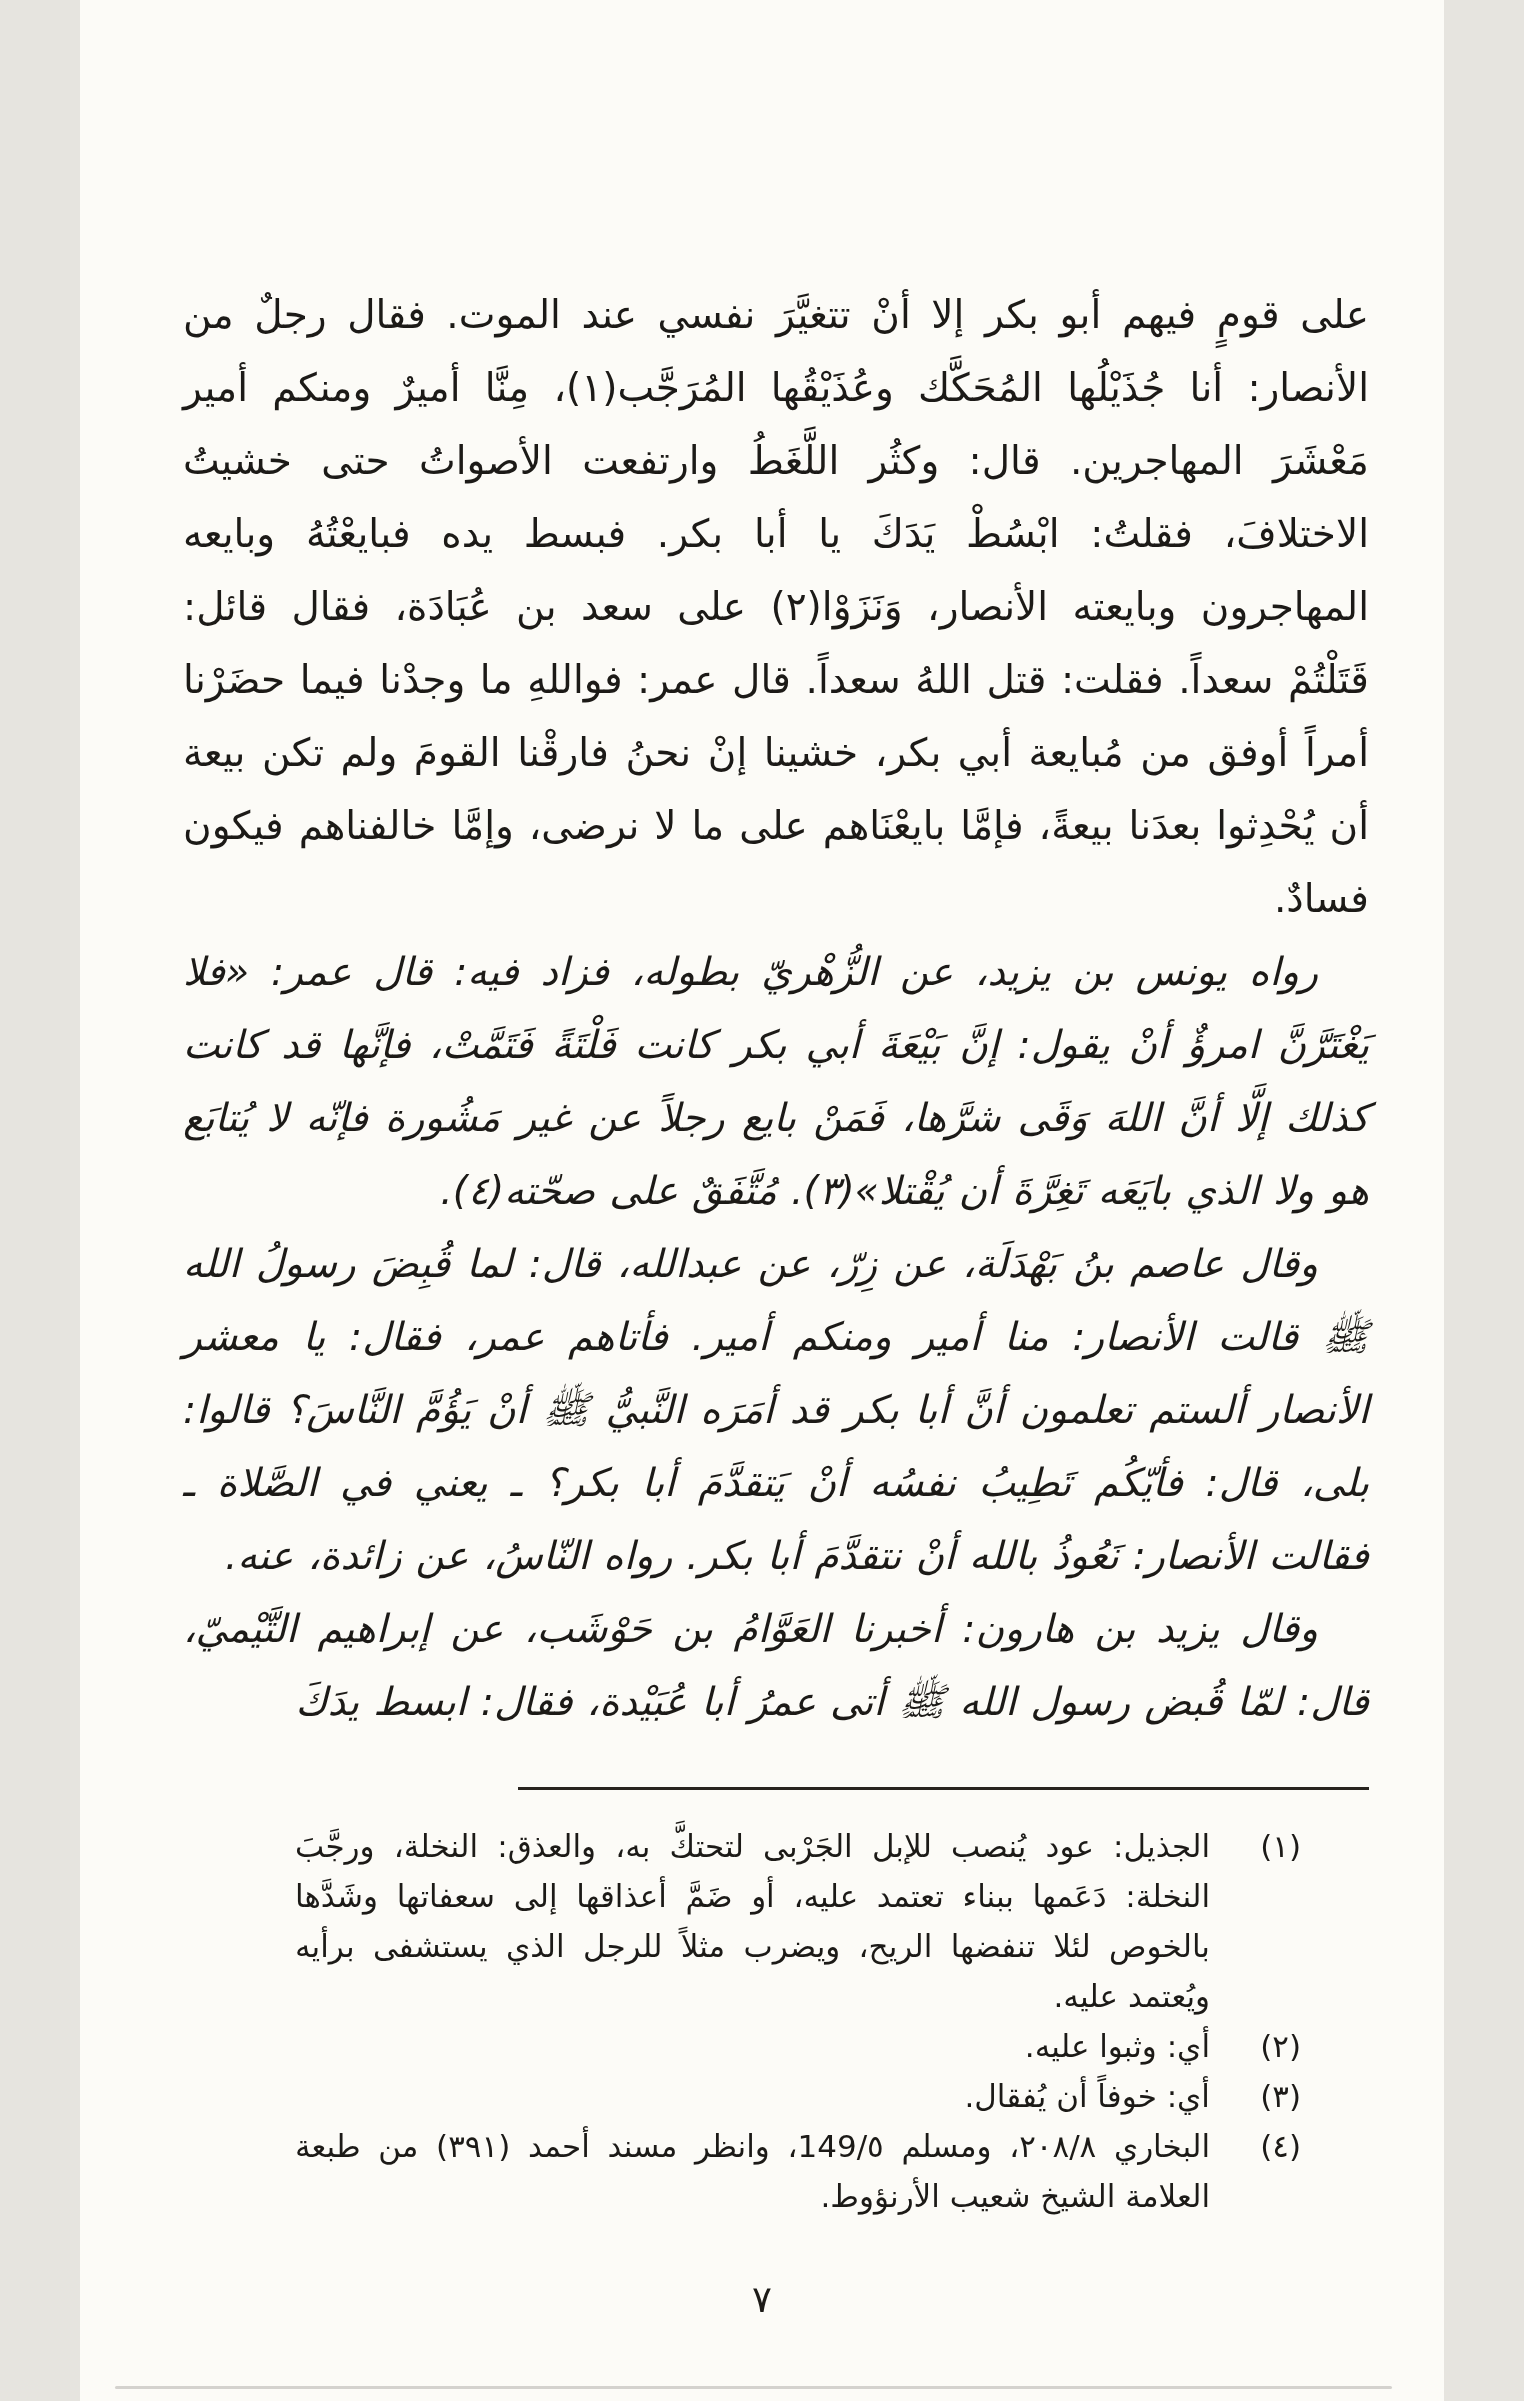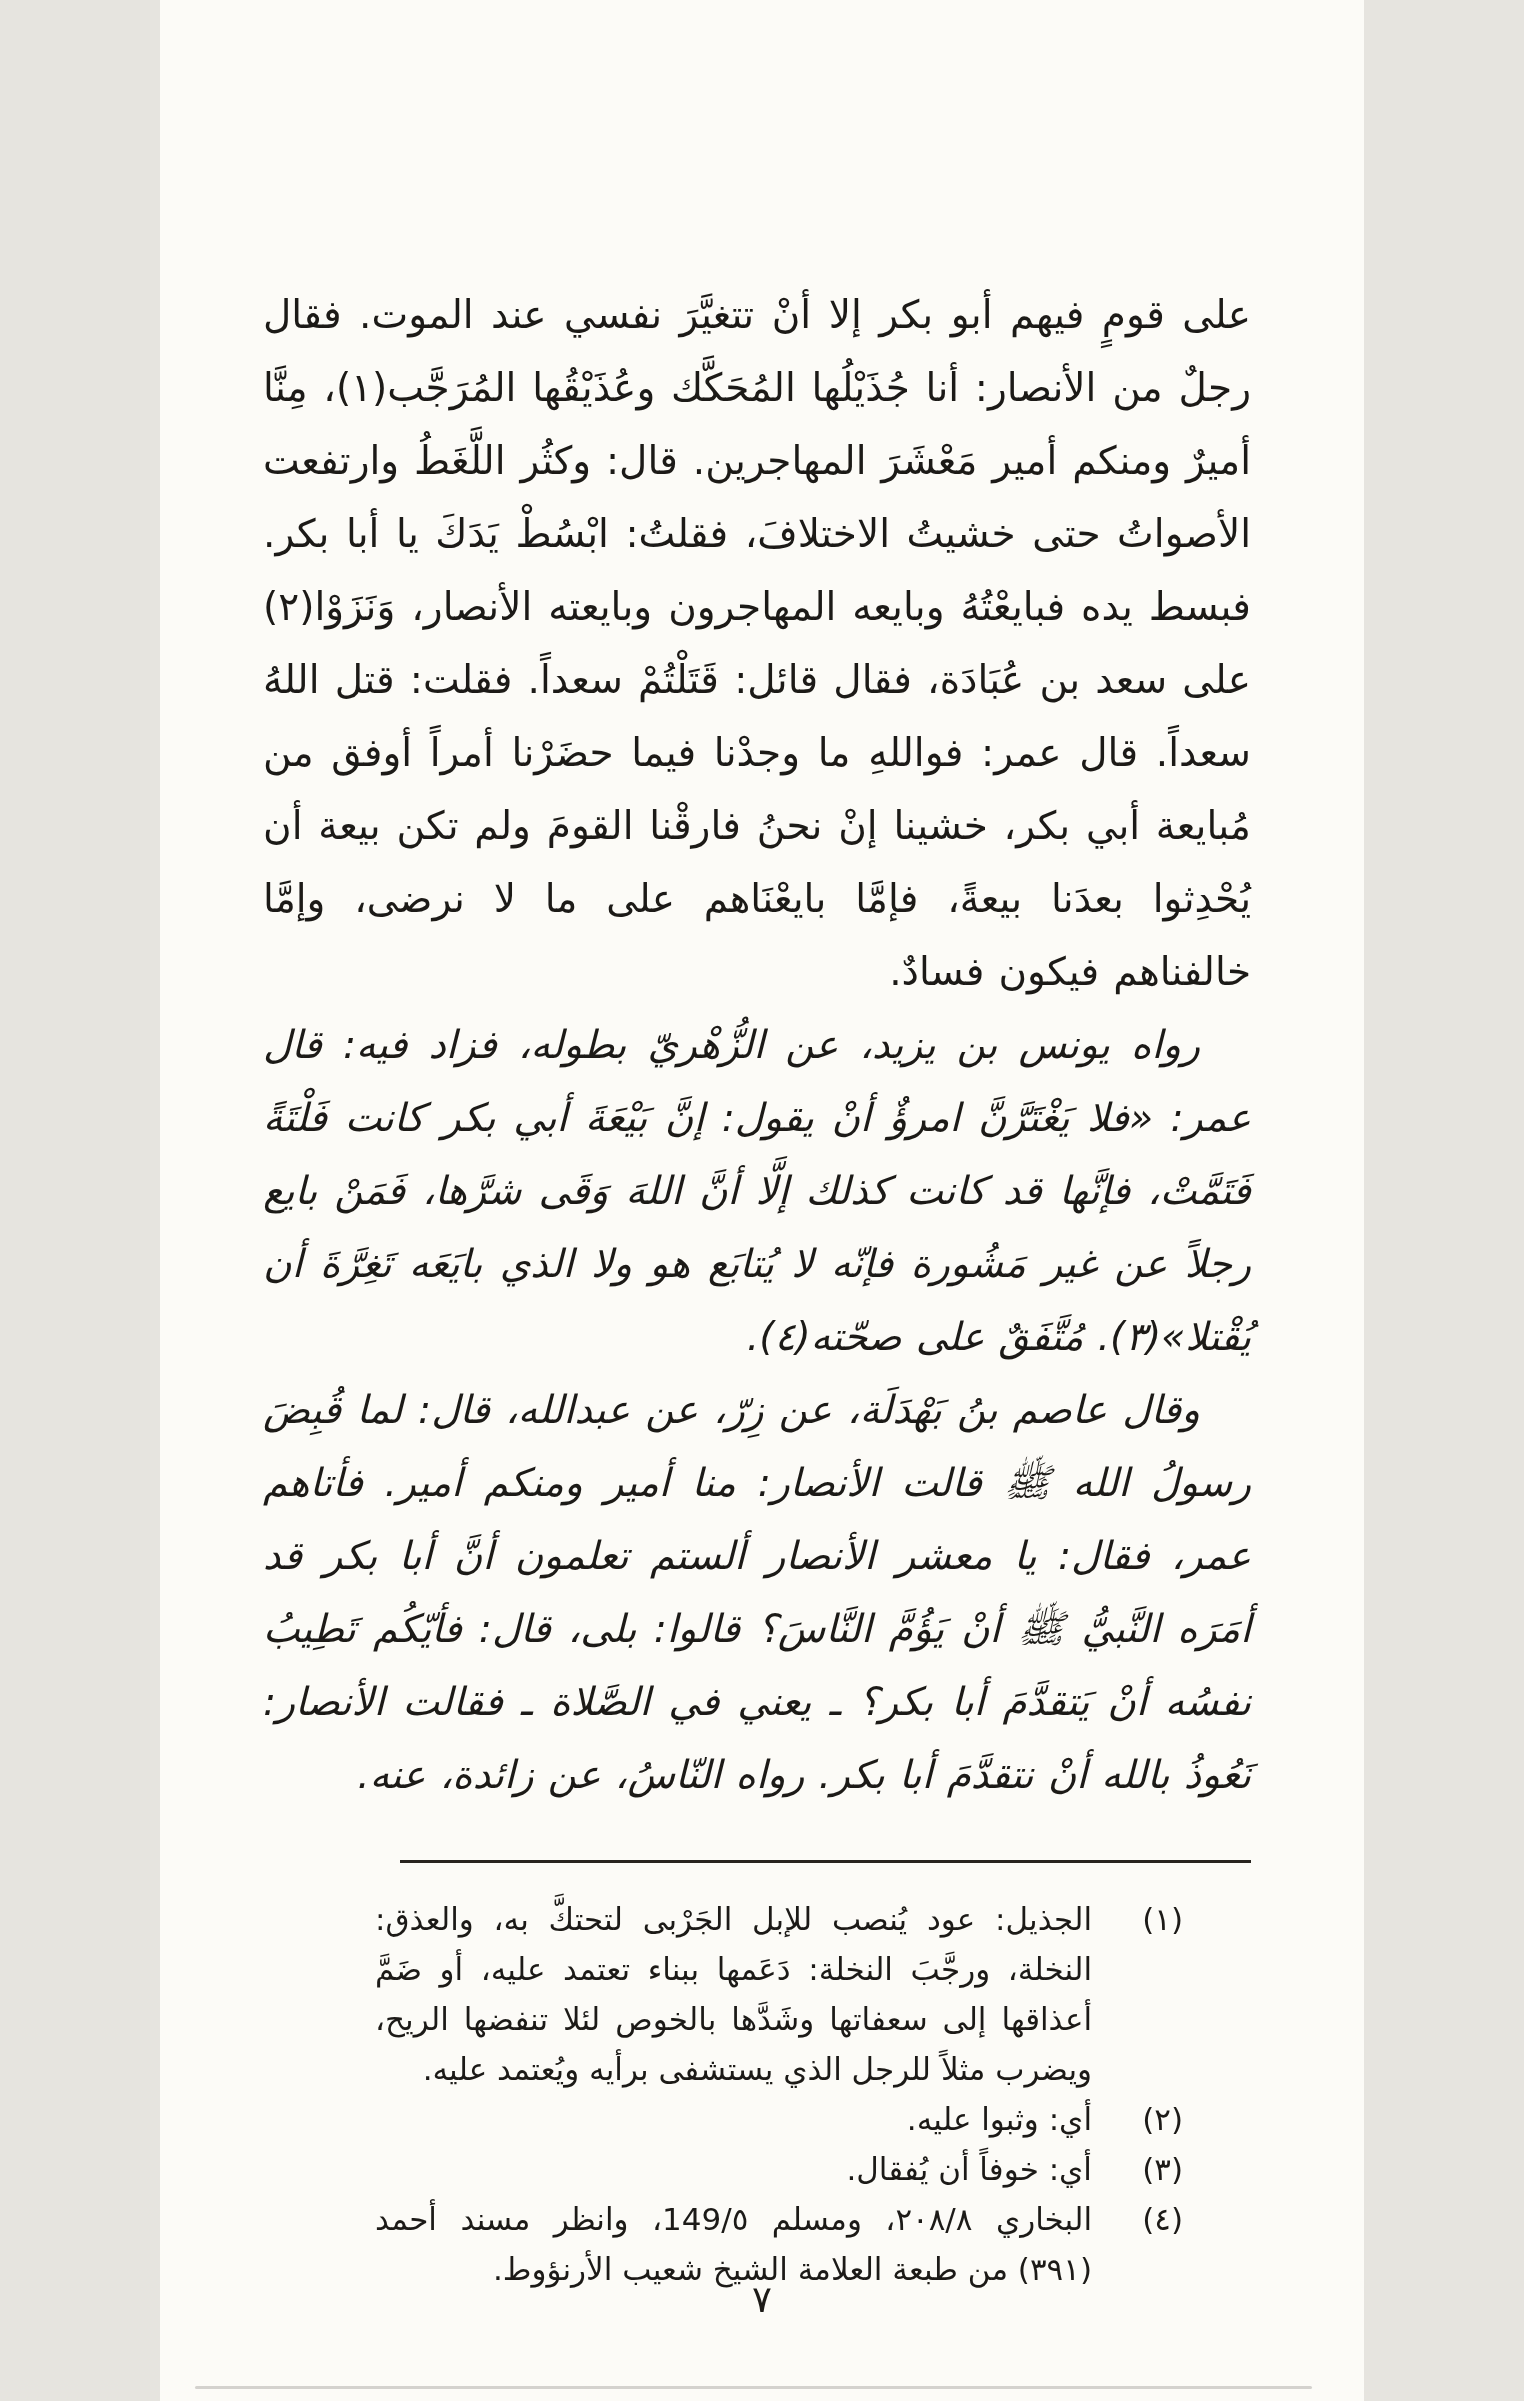--- a/index.html
+++ b/index.html
@@ -2,28 +2,28 @@
 <html lang="ar" dir="rtl" style="font-size:14px"><head>
 <meta charset="utf-8">
 <style>
   html, body {
     margin: 0;
     padding: 0;
     background: #e6e4df;
   }
   .page {
     position: relative;
-    width: 1204px;
+    width: 1364px;
     height: 2401px;
     margin: 0 auto;
     background: #fcfbf7;
     color: #1c1a17;
     direction: rtl;
     box-sizing: border-box;
-    padding: 278px 113px 0 103px;
+    padding: 278px 75px 0 103px;
     font-family: "DejaVu Sans", sans-serif;
     overflow: hidden;
   }
   .body-text {
     font-size: 39px;
     line-height: 73px;
     text-align: justify;
     word-spacing: 1.7px;
   }
   .para { margin: 0; }
@@ -81,20 +81,21 @@
 </style>
 </head>
 <body>
 
 <div class="page">
 
   <main class="body-text">
     <p class="para no-indent">على قومٍ فيهم أبو بكر إلا أنْ تتغيَّرَ نفسي عند الموت. فقال رجلٌ من الأنصار: أنا جُذَيْلُها المُحَكَّك وعُذَيْقُها المُرَجَّب(١)، مِنَّا أميرٌ ومنكم أمير مَعْشَرَ المهاجرين. قال: وكثُر اللَّغَطُ وارتفعت الأصواتُ حتى خشيتُ الاختلافَ، فقلتُ: ابْسُطْ يَدَكَ يا أبا بكر. فبسط يده فبايعْتُهُ وبايعه المهاجرون وبايعته الأنصار، وَنَزَوْا(٢) على سعد بن عُبَادَة، فقال قائل: قَتَلْتُمْ سعداً. فقلت: قتل اللهُ سعداً. قال عمر: فواللهِ ما وجدْنا فيما حضَرْنا أمراً أوفق من مُبايعة أبي بكر، خشينا إنْ نحنُ فارقْنا القومَ ولم تكن بيعة أن يُحْدِثوا بعدَنا بيعةً، فإمَّا بايعْنَاهم على ما لا نرضى، وإمَّا خالفناهم فيكون فسادٌ.</p>
     <p class="para indent">رواه يونس بن يزيد، عن الزُّهْريّ بطوله، فزاد فيه: قال عمر: «فلا يَغْتَرَّنَّ امرؤٌ أنْ يقول: إنَّ بَيْعَةَ أبي بكر كانت فَلْتَةً فَتَمَّتْ، فإنَّها قد كانت كذلك إلَّا أنَّ اللهَ وَقَى شرَّها، فَمَنْ بايع رجلاً عن غير مَشُورة فإنّه لا يُتابَع هو ولا الذي بايَعَه تَغِرَّةَ أن يُقْتلا»(٣). مُتَّفَقٌ على صحّته(٤).</p>
     <p class="para indent">وقال عاصم بنُ بَهْدَلَة، عن زِرّ، عن عبدالله، قال: لما قُبِضَ رسولُ الله ﷺ قالت الأنصار: منا أمير ومنكم أمير. فأتاهم عمر، فقال: يا معشر الأنصار ألستم تعلمون أنَّ أبا بكر قد أمَرَه النَّبيُّ ﷺ أنْ يَؤُمَّ النَّاسَ؟ قالوا: بلى، قال: فأيّكُم تَطِيبُ نفسُه أنْ يَتقدَّمَ أبا بكر؟ ـ يعني في الصَّلاة ـ فقالت الأنصار: نَعُوذُ بالله أنْ نتقدَّمَ أبا بكر. رواه النّاسُ، عن زائدة، عنه.</p>
+    <p class="para indent">وقال يزيد بن هارون: أخبرنا العَوَّامُ بن حَوْشَب، عن إبراهيم التَّيْميّ، قال: لمّا قُبض رسول الله ﷺ أتى عمرُ أبا عُبَيْدة، فقال: ابسط يدَكَ</p>
   </main>
 
   <div class="footnote-sep"></div>
 
   <section class="footnotes">
     <div class="footnote">
       <span class="fn-num">(١)</span>
       <span class="fn-text">الجذيل: عود يُنصب للإبل الجَرْبى لتحتكَّ به، والعذق: النخلة، ورجَّبَ النخلة: دَعَمها ببناء تعتمد عليه، أو ضَمَّ أعذاقها إلى سعفاتها وشَدَّها بالخوص لئلا تنفضها الريح، ويضرب مثلاً للرجل الذي يستشفى برأيه ويُعتمد عليه.</span>
     </div>
     <div class="footnote">

